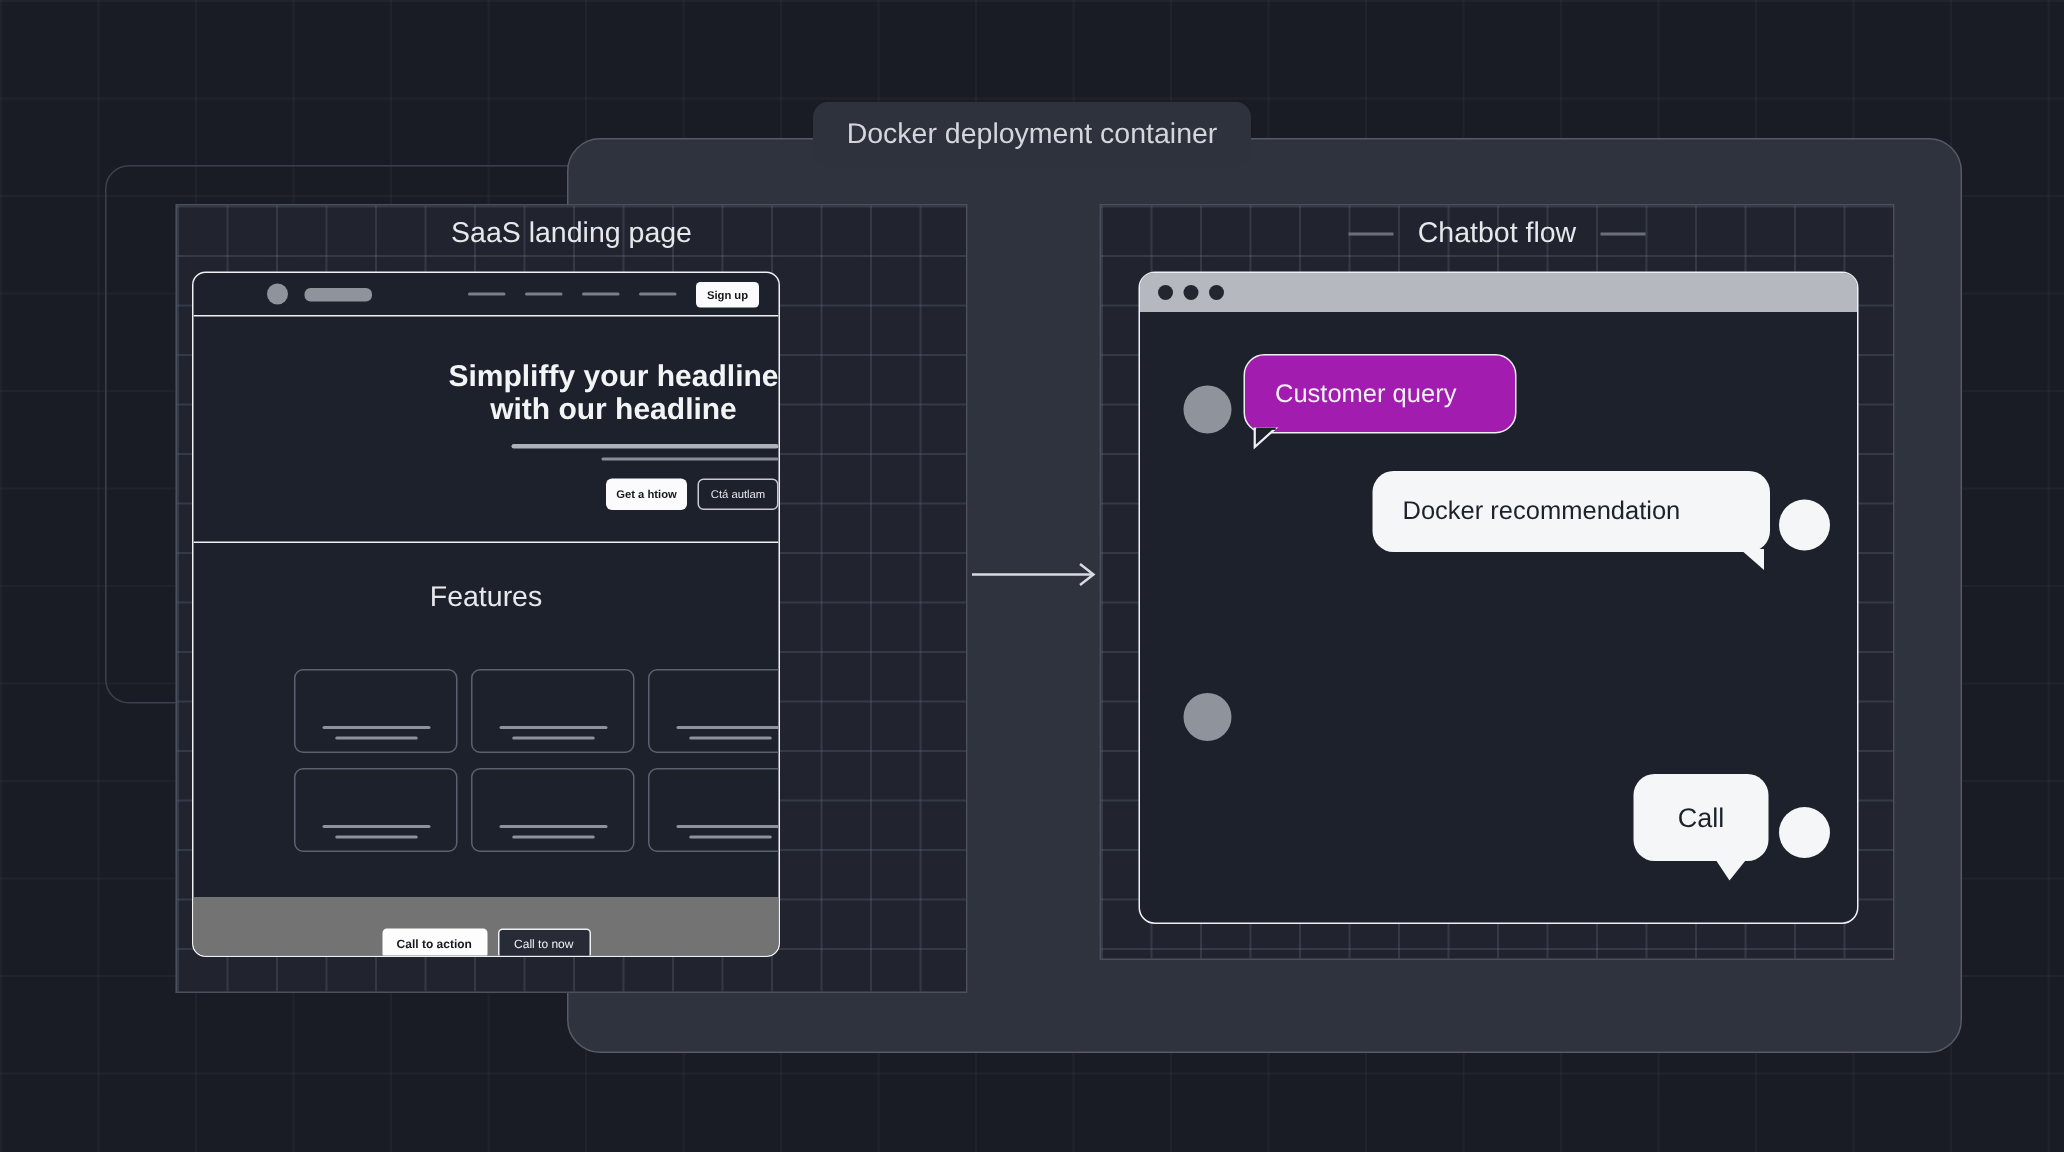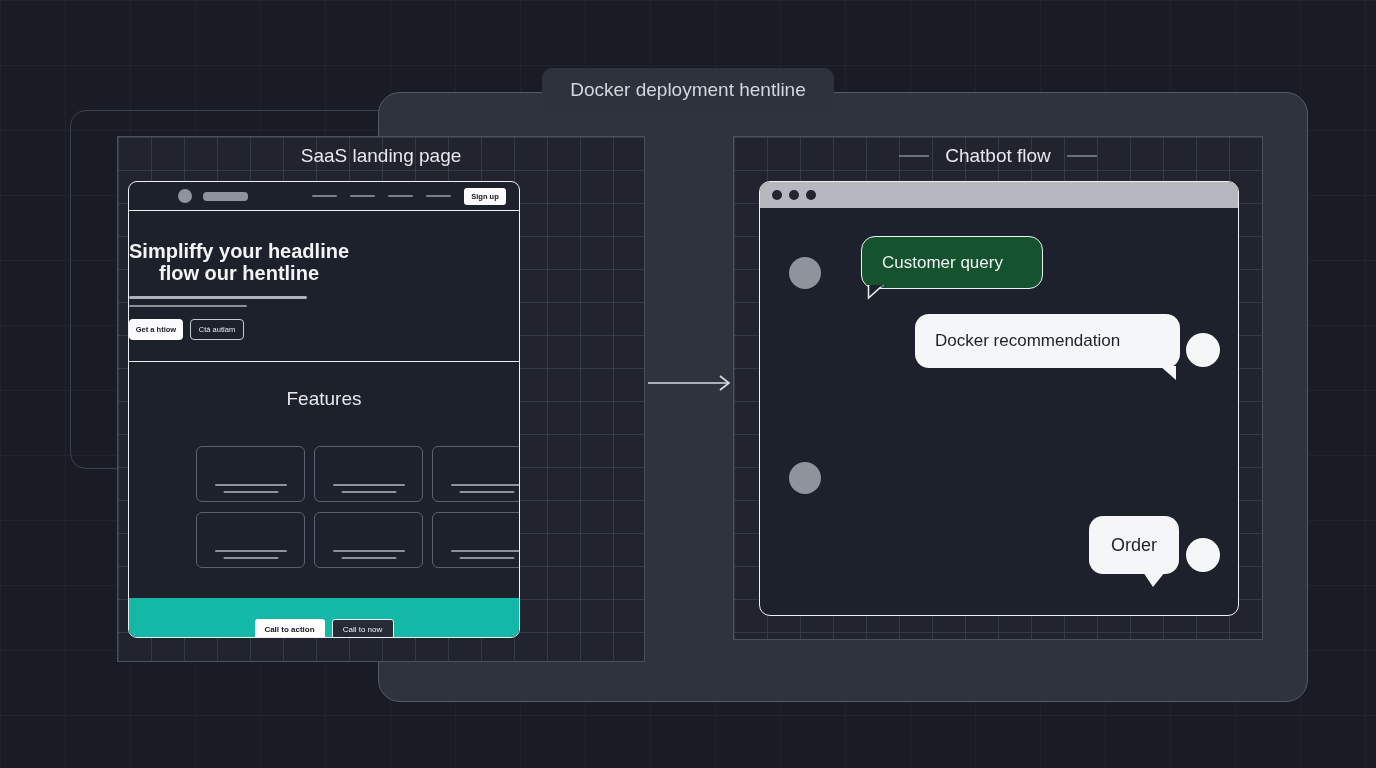--- a/index.html
+++ b/index.html
@@ -41,70 +41,70 @@
   
   .browser-l{left:10px;top:44px;width:392px;height:457px;background:#1d212b;border:1.5px solid #eef0f3;
     border-radius:9px;overflow:hidden;box-sizing:border-box;}
   .nav{height:29px;border-bottom:1.5px solid #eef0f3;display:flex;align-items:center;box-sizing:border-box;padding:0 13px 0 49px;}
   .logo-dot{width:14px;height:14px;border-radius:50%;background:#8f939c;}
   .logo-pill{width:45px;height:9px;border-radius:4px;background:#8f939c;margin-left:11px;}
   .nav-spacer{flex:1;}
   .nav-dash{width:25px;height:2.5px;border-radius:2px;background:#7a7f89;margin-left:13px;}
   .signup{margin-left:13px;width:42px;height:17px;background:#fbfbfd;border:none;border-radius:3px;
     font-size:7.5px;font-weight:700;color:#14161c;display:flex;align-items:center;justify-content:center;cursor:pointer;font-family:inherit;}
-  .hero{height:151px;border-bottom:1.5px solid #eef0f3;box-sizing:border-box;display:flex;flex-direction:column;align-items:flex-start;padding-top:29px;}
+  .hero{height:151px;border-bottom:1.5px solid #eef0f3;box-sizing:border-box;display:flex;flex-direction:column;align-items:flex-end;padding-top:29px;}
   .headline{font-size:20px;line-height:22px;font-weight:700;color:#f3f4f6;text-align:center;}
   .hr1{width:178px;height:2.5px;background:#aeb2b9;margin-top:12px;border-radius:2px;}
   .hr2{width:118px;height:2.5px;background:#8a8e98;margin-top:6px;border-radius:2px;}
   .hero-btns{display:flex;gap:7px;margin-top:12px;}
   .btn-white-sm{width:54px;height:21px;background:#fbfbfd;border:none;border-radius:4px;
     font-size:7.5px;font-weight:700;color:#16181e;display:flex;align-items:center;justify-content:center;cursor:pointer;font-family:inherit;}
   .btn-dark-sm{width:54px;height:21px;background:#1d212b;border:1px solid #c7cad0;border-radius:4px;
     font-size:7.5px;color:#e8eaee;display:flex;align-items:center;justify-content:center;cursor:pointer;font-family:inherit;box-sizing:border-box;}
   .features{height:210px;box-sizing:border-box;}
   .features-title{text-align:center;font-size:19px;color:#e6e8ec;margin-top:26px;}
   .cards{position:absolute;left:67px;top:58px;display:grid;grid-template-columns:repeat(3,109px);grid-auto-rows:56px;gap:10px 9px;}
   .features-wrap{position:relative;height:210px;border-bottom:0;}
   .card{border:1.3px solid #5a6170;border-radius:6px;position:relative;}
   .card .l1{position:absolute;left:50%;transform:translateX(-50%);bottom:15px;width:72px;height:2.5px;border-radius:2px;background:#8e929c;}
   .card .l2{position:absolute;left:50%;transform:translateX(-50%);bottom:8px;width:55px;height:2.5px;border-radius:2px;background:#8e929c;}
-  .footer-l{height:67px;background:#14b8a6;position:relative;}
+  .footer-l{height:67px;background:#737373;position:relative;}
   .footer-btns{position:absolute;left:0;right:0;top:21px;display:flex;justify-content:center;gap:7px;}
   .btn-cta-white{width:70px;height:20px;background:#fdfdfe;border:none;border-radius:3px;
     font-size:8px;font-weight:700;color:#16181e;display:flex;align-items:center;justify-content:center;cursor:pointer;font-family:inherit;}
   .btn-cta-dark{width:62px;height:20px;background:#272b35;border:1.2px solid #eef0f3;border-radius:3px;
     font-size:8px;color:#eef0f3;display:flex;align-items:center;justify-content:center;cursor:pointer;font-family:inherit;box-sizing:border-box;}
 
   
   .browser-r{left:25px;top:44px;width:480px;height:435px;background:#1d212b;border:1.5px solid #eef0f3;
     border-radius:11px;box-sizing:border-box;}
   .titlebar{height:26px;background:#b5b8be;border-radius:9px 9px 0 0;display:flex;align-items:center;padding-left:12px;gap:7px;}
   .tb-dot{width:10px;height:10px;border-radius:50%;background:#23262e;}
   .avatar{position:absolute;width:32px;height:32px;border-radius:50%;}
   .avatar.gray{background:#8f939c;}
   .avatar.white{background:#f5f6f8;width:34px;height:34px;}
   .bubble{position:absolute;box-sizing:border-box;display:flex;align-items:center;}
-  .bubble.outline{background:#14532d;border:1.5px solid #eef0f3;border-radius:14px;color:#f0f2f5;margin-left:32px;}
+  .bubble.outline{background:#a21caf;border:1.5px solid #eef0f3;border-radius:14px;color:#f0f2f5;}
   .bubble.filled{background:#f5f6f8;border-radius:14px;color:#1d212b;}
   .bubble .tail{position:absolute;}
   .msg-text{font-size:17px;}
   .pricing-lines{position:absolute;left:20px;top:45px;}
   .pl{height:4px;border-radius:2px;background:#8d919b;margin-bottom:11px;}
 
   
   .arrow{left:644px;top:371px;}
 </style>
 </head>
 <body>
 
 <div class="abs behind-rect"></div>
 
 <div class="abs docker"></div>
 <div class="abs docker-tab">
-  <span>Docker deployment hentline</span>
+  <span>Docker deployment container</span>
 </div>
 
 <svg class="abs arrow" width="96" height="24">
   <line x1="4" y1="12" x2="84" y2="12" stroke="#d9dbe0" stroke-width="1.6"></line>
   <path d="M76 5 L85 12 L76 19" fill="none" stroke="#d9dbe0" stroke-width="1.6"></path>
 </svg>
 
 <div class="abs panel panel-left">
   <div class="panel-title">
     <span>SaaS landing page</span>
@@ -119,21 +119,21 @@
       <div class="nav-dash"></div>
       <div class="nav-dash"></div>
       <div class="nav-dash"></div>
       <div class="nav-dash"></div>
       <button class="signup">Sign up</button>
     </div>
 
     <div class="hero">
       <div class="headline">
         <div>Simpliffy your headline</div>
-        <div>flow our hentline</div>
+        <div>with our headline</div>
       </div>
       <div class="hr1"></div>
       <div class="hr2"></div>
       <div class="hero-btns">
         <button class="btn-white-sm">Get a htiow</button>
         <button class="btn-dark-sm">Ctá autlam</button>
       </div>
     </div>
 
     <div class="features features-wrap">
@@ -203,20 +203,20 @@
       <span class="msg-text">Docker recommendation</span>
       <svg class="tail" style="right:2px;bottom:-13px;" width="20" height="15">
         <path d="M18 0 L18 14 L2 0 Z" fill="#f5f6f8"></path>
       </svg>
     </div>
     <div class="avatar white" style="left:426px;top:151px;"></div>
 
     <div class="avatar gray" style="left:29px;top:280px;"></div>
 
     <div class="bubble filled" style="left:329px;top:334px;width:90px;height:58px;justify-content:center;">
-      <span class="msg-text" style="font-size:18px;">Order</span>
+      <span class="msg-text" style="font-size:18px;">Call</span>
       <svg class="tail" style="right:12px;bottom:-14px;" width="24" height="16">
         <path d="M22 0 L10 15 L0 0 Z" fill="#f5f6f8"></path>
       </svg>
     </div>
     <div class="avatar white" style="left:426px;top:356px;"></div>
   </div>
 </div>
 
 </body></html>

